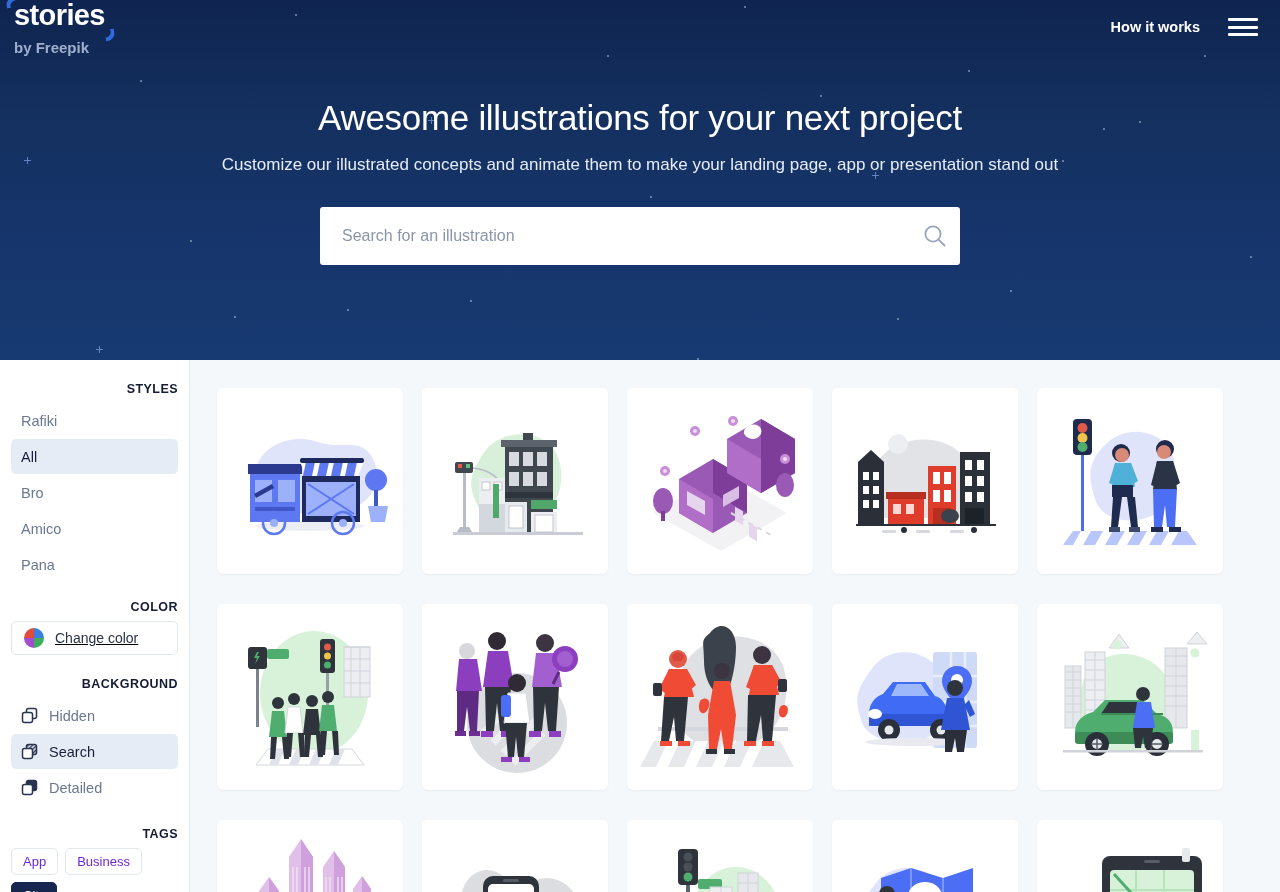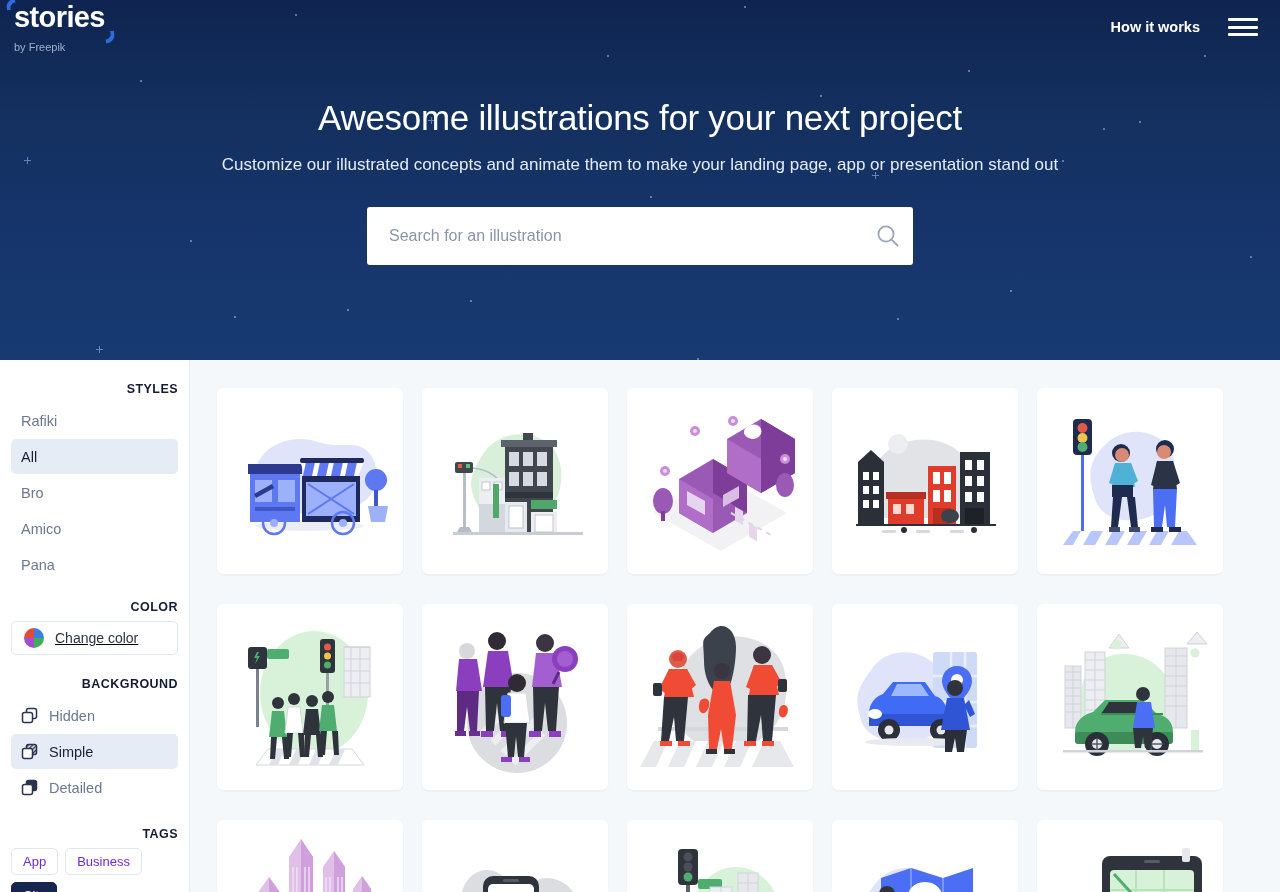--- a/index.html
+++ b/index.html
@@ -47,41 +47,41 @@
     transform: rotate(-8deg);
   }
   .logo-comma {
     position: absolute; right: -10px; bottom: -9px;
     width: 10px; height: 12px;
     border-right: 4px solid #2f6bdd;
     border-bottom: 4px solid #2f6bdd;
     border-bottom-right-radius: 9px;
     transform: rotate(-8deg);
   }
-  .logo-by { font-size: 11px; color: #9fb0cc; font-weight: normal; }
+  .logo-by { font-size: 15px; color: #9fb0cc; font-weight: bold; }
 
   .topbar-right { margin-left: auto; display: flex; align-items: center; gap: 28px; }
   .howitworks { color: #ffffff; font-size: 14.5px; font-weight: bold; cursor: pointer; }
   .burger { width: 30px; height: 22px; display: flex; flex-direction: column;
             justify-content: space-between; cursor: pointer; padding: 2px 0; }
   .burger i { display: block; height: 3px; background: #ffffff; border-radius: 1px; }
 
   .hero-inner { position: relative; z-index: 4; text-align: center; }
   .hero-title {
     margin-top: 44px;
     font-size: 35px; font-weight: normal; color: #ffffff;
     letter-spacing: -0.3px;
   }
   .hero-sub {
     margin-top: 17px;
     font-size: 17px; color: #e6ecf7; font-weight: normal;
   }
   .searchbox {
     margin: 32px auto 0;
-    width: 546px; height: 58px;
+    width: 640px; height: 58px;
     background: #ffffff; border-radius: 3px;
     display: flex; align-items: center;
     padding: 0 12px 0 22px;
     gap: 7px;
   }
   .searchbox input {
     flex: 1; border: none; outline: none;
     font-family: "Liberation Sans", sans-serif;
     font-size: 16px; color: #2a3245; background: transparent;
   }
@@ -261,21 +261,21 @@
     <div class="opt sel">
       <svg class="ic" viewBox="0 0 18 18">
         <defs>
           <pattern id="hatch" width="3" height="3" patternUnits="userSpaceOnUse" patternTransform="rotate(45)">
             <rect width="1.4" height="3" fill="#2a3350"></rect>
           </pattern>
         </defs>
         <rect x="5.5" y="1.5" width="10" height="10" rx="2" fill="url(#hatch)" stroke="#2a3350" stroke-width="1.5"></rect>
         <rect x="1.5" y="5.5" width="10" height="10" rx="2" fill="#ffffff" stroke="#2a3350" stroke-width="1.5"></rect>
       </svg>
-      <span>Simple</span>
+      <span>Search</span>
     </div>
 
     <div class="opt">
       <svg class="ic" viewBox="0 0 18 18">
         <rect x="5.5" y="1.5" width="10" height="10" rx="2" fill="#2a3350" stroke="#2a3350" stroke-width="1.5"></rect>
         <rect x="1.5" y="5.5" width="10" height="10" rx="2" fill="#ffffff" stroke="#2a3350" stroke-width="1.5"></rect>
       </svg>
       <span>Detailed</span>
     </div>
 

